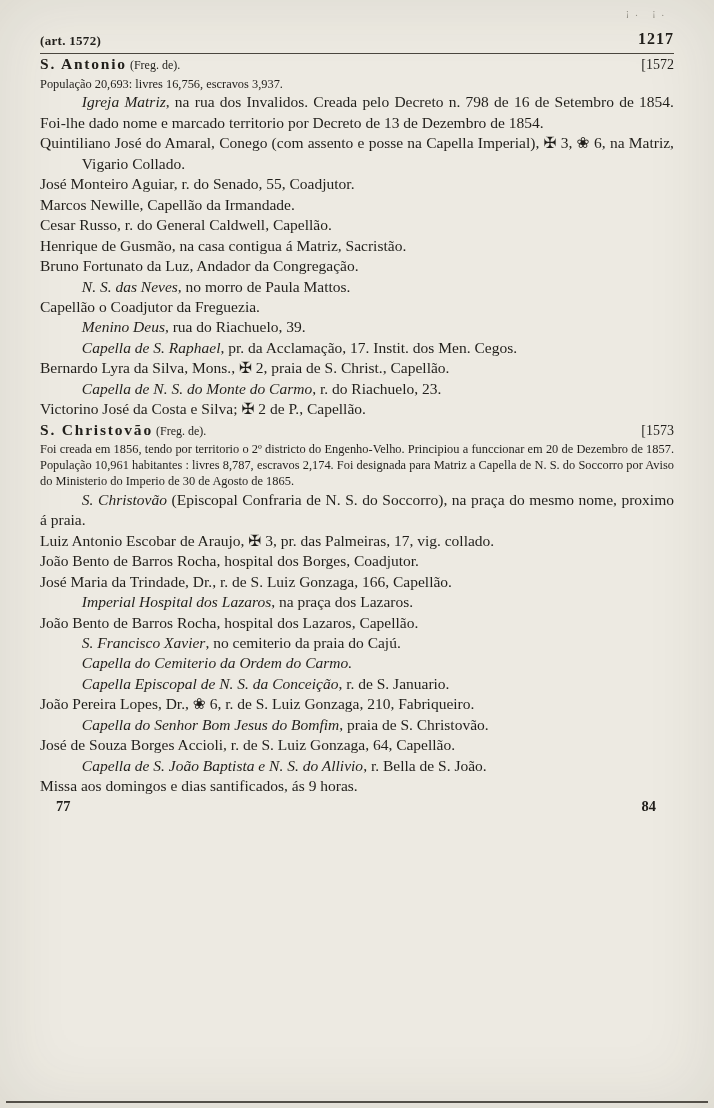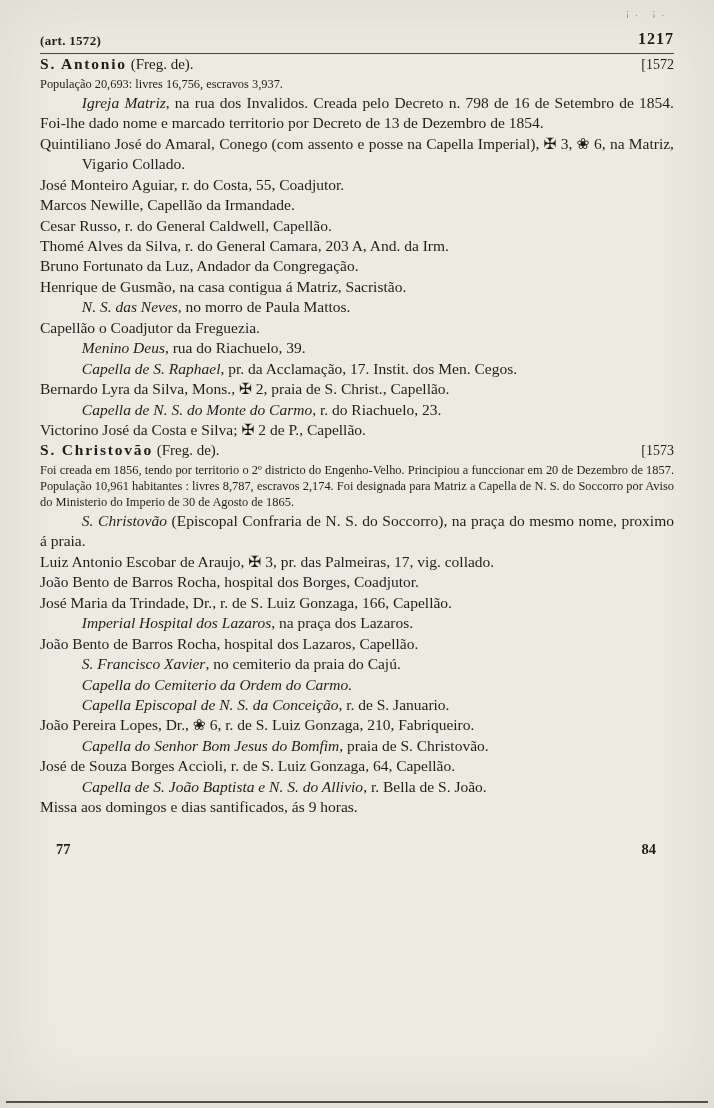--- a/index.html
+++ b/index.html
@@ -28,37 +28,37 @@
   .pagehead .pageno{ font-size:16px; letter-spacing:1px; }
   .noise-tr {
     position:absolute; top:6px; right:44px;
     font-size:10px; color:#6b675d; opacity:0.7; letter-spacing:6px;
   }
   section.freg { margin:0; }
   .sec1 { margin-top:20px; }
   .sec2 { margin-top:44px; }
   .heading { display:flex; justify-content:space-between; align-items:baseline; }
   .secname { font-weight:bold; letter-spacing:1.8px; font-size:15.5px; }
-  .secsuffix { font-size:15px; }
+  .secsuffix { font-size:12px; }
   .ref { font-size:14px; }
   .pop, .note {
     font-size:12.4px; line-height:1.28;
     margin:2px 0 0 0; text-align:justify;
   }
   p.para {
     margin:0; text-indent:2.7em; text-align:justify;
   }
   p.line {
     margin:0; padding-left:2.7em; text-indent:-2.7em; text-align:justify;
   }
   .gap { margin-top:13px; }
   em.lead { font-style:italic; }
   .pagefoot {
     display:flex; justify-content:space-between;
-    margin-top:22px; padding:0 18px 0 16px;
+    padding:0 18px 0 16px;
     font-weight:bold; font-size:14.5px;
   }
   .scanline {
     position:absolute; left:6px; right:6px; bottom:5px;
     height:2px; background:#39362f; opacity:0.85;
   }
 </style>
 </head>
 <body>
 
@@ -73,26 +73,25 @@
 
   <section class="freg sec1">
     <div class="heading">
       <span><b class="secname">S. Antonio</b><span class="secsuffix"> (Freg. de).</span></span>
       <span class="ref">[1572</span>
     </div>
     <p class="pop">População 20,693: livres 16,756, escravos 3,937.</p>
 
     <p class="para gap"><em class="lead">Igreja Matriz</em><span>, na rua dos Invalidos. Creada pelo Decreto n. 798 de 16 de Setembro de 1854. Foi-lhe dado nome e marcado territorio por Decreto de 13 de Dezembro de 1854.</span></p>
     <p class="line"><span>Quintiliano José do Amaral, Conego (com assento e posse na Capella Imperial), ✠ 3, ❀ 6, na Matriz, Vigario Collado.</span></p>
-    <p class="line"><span>José Monteiro Aguiar, r. do Costa, 55, Coadjutor.</span></p>
+    <p class="line"><span>José Monteiro Aguiar, r. do Senado, 55, Coadjutor.</span></p>
     <p class="line"><span>Marcos Newille, Capellão da Irmandade.</span></p>
     <p class="line"><span>Cesar Russo, r. do General Caldwell, Capellão.</span></p>
-    <p class="line"><span>Thomé Alves da Silva, r. do General Camara, 203 A, And. da Irm.</span></p>
+    <p class="line"><span>Henrique de Gusmão, na casa contigua á Matriz, Sacristão.</span></p>
     <p class="line"><span>Bruno Fortunato da Luz, Andador da Congregação.</span></p>
-    <p class="line"><span>Henrique de Gusmão, na casa contigua á Matriz, Sacristão.</span></p>
 
     <p class="para gap"><em class="lead">N. S. das Neves</em><span>, no morro de Paula Mattos.</span></p>
     <p class="line"><span>Capellão o Coadjutor da Freguezia.</span></p>
 
     <p class="para gap"><em class="lead">Menino Deus</em><span>, rua do Riachuelo, 39.</span></p>
 
     <p class="para gap"><em class="lead">Capella de S. Raphael</em><span>, pr. da Acclamação, 17. Instit. dos Men. Cegos.</span></p>
     <p class="line"><span>Bernardo Lyra da Silva, Mons., ✠ 2, praia de S. Christ., Capellão.</span></p>
 
     <p class="para gap"><em class="lead">Capella de N. S. do Monte do Carmo</em><span>, r. do Riachuelo, 23.</span></p>

